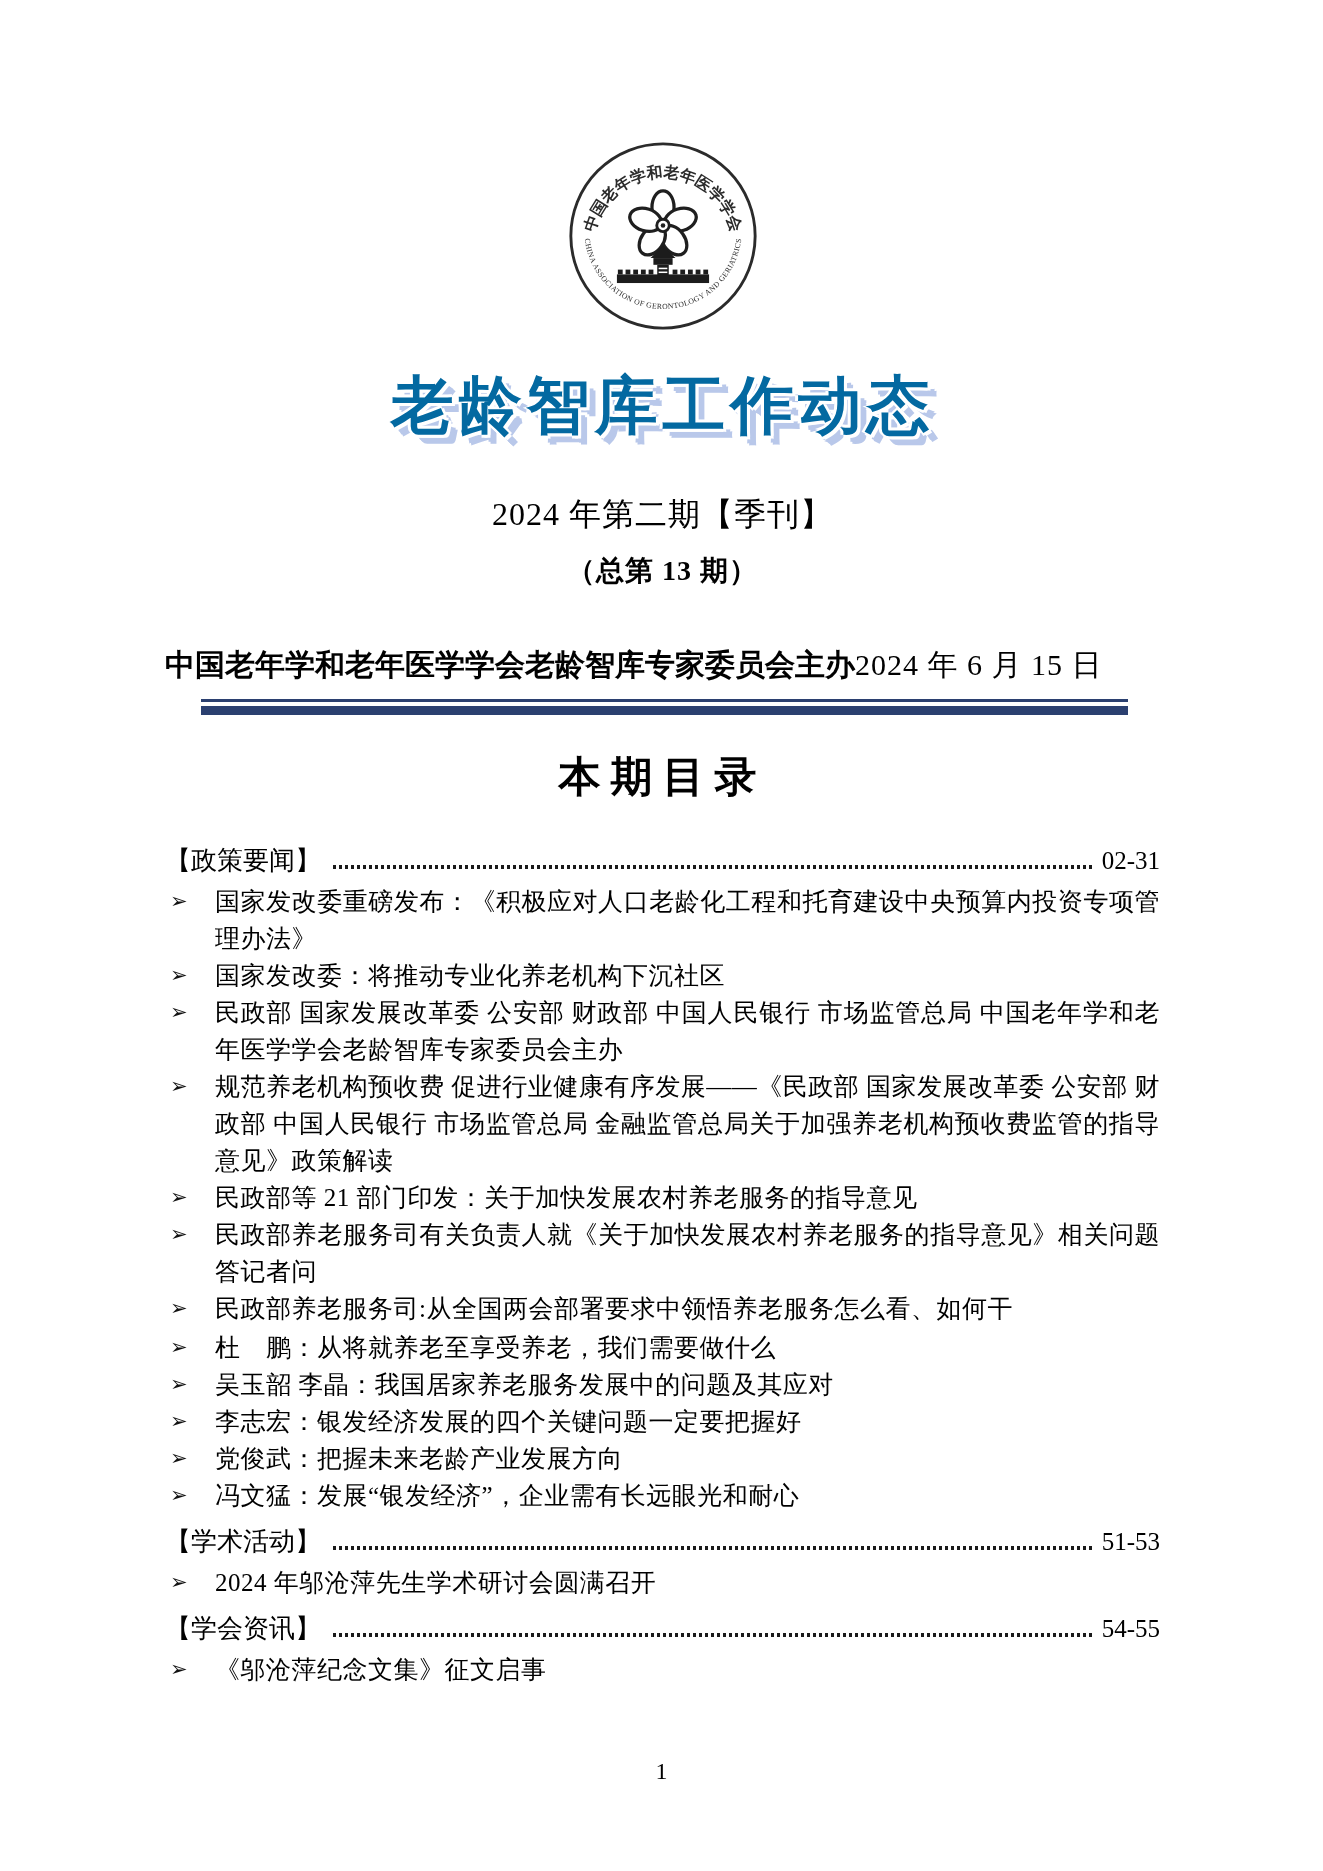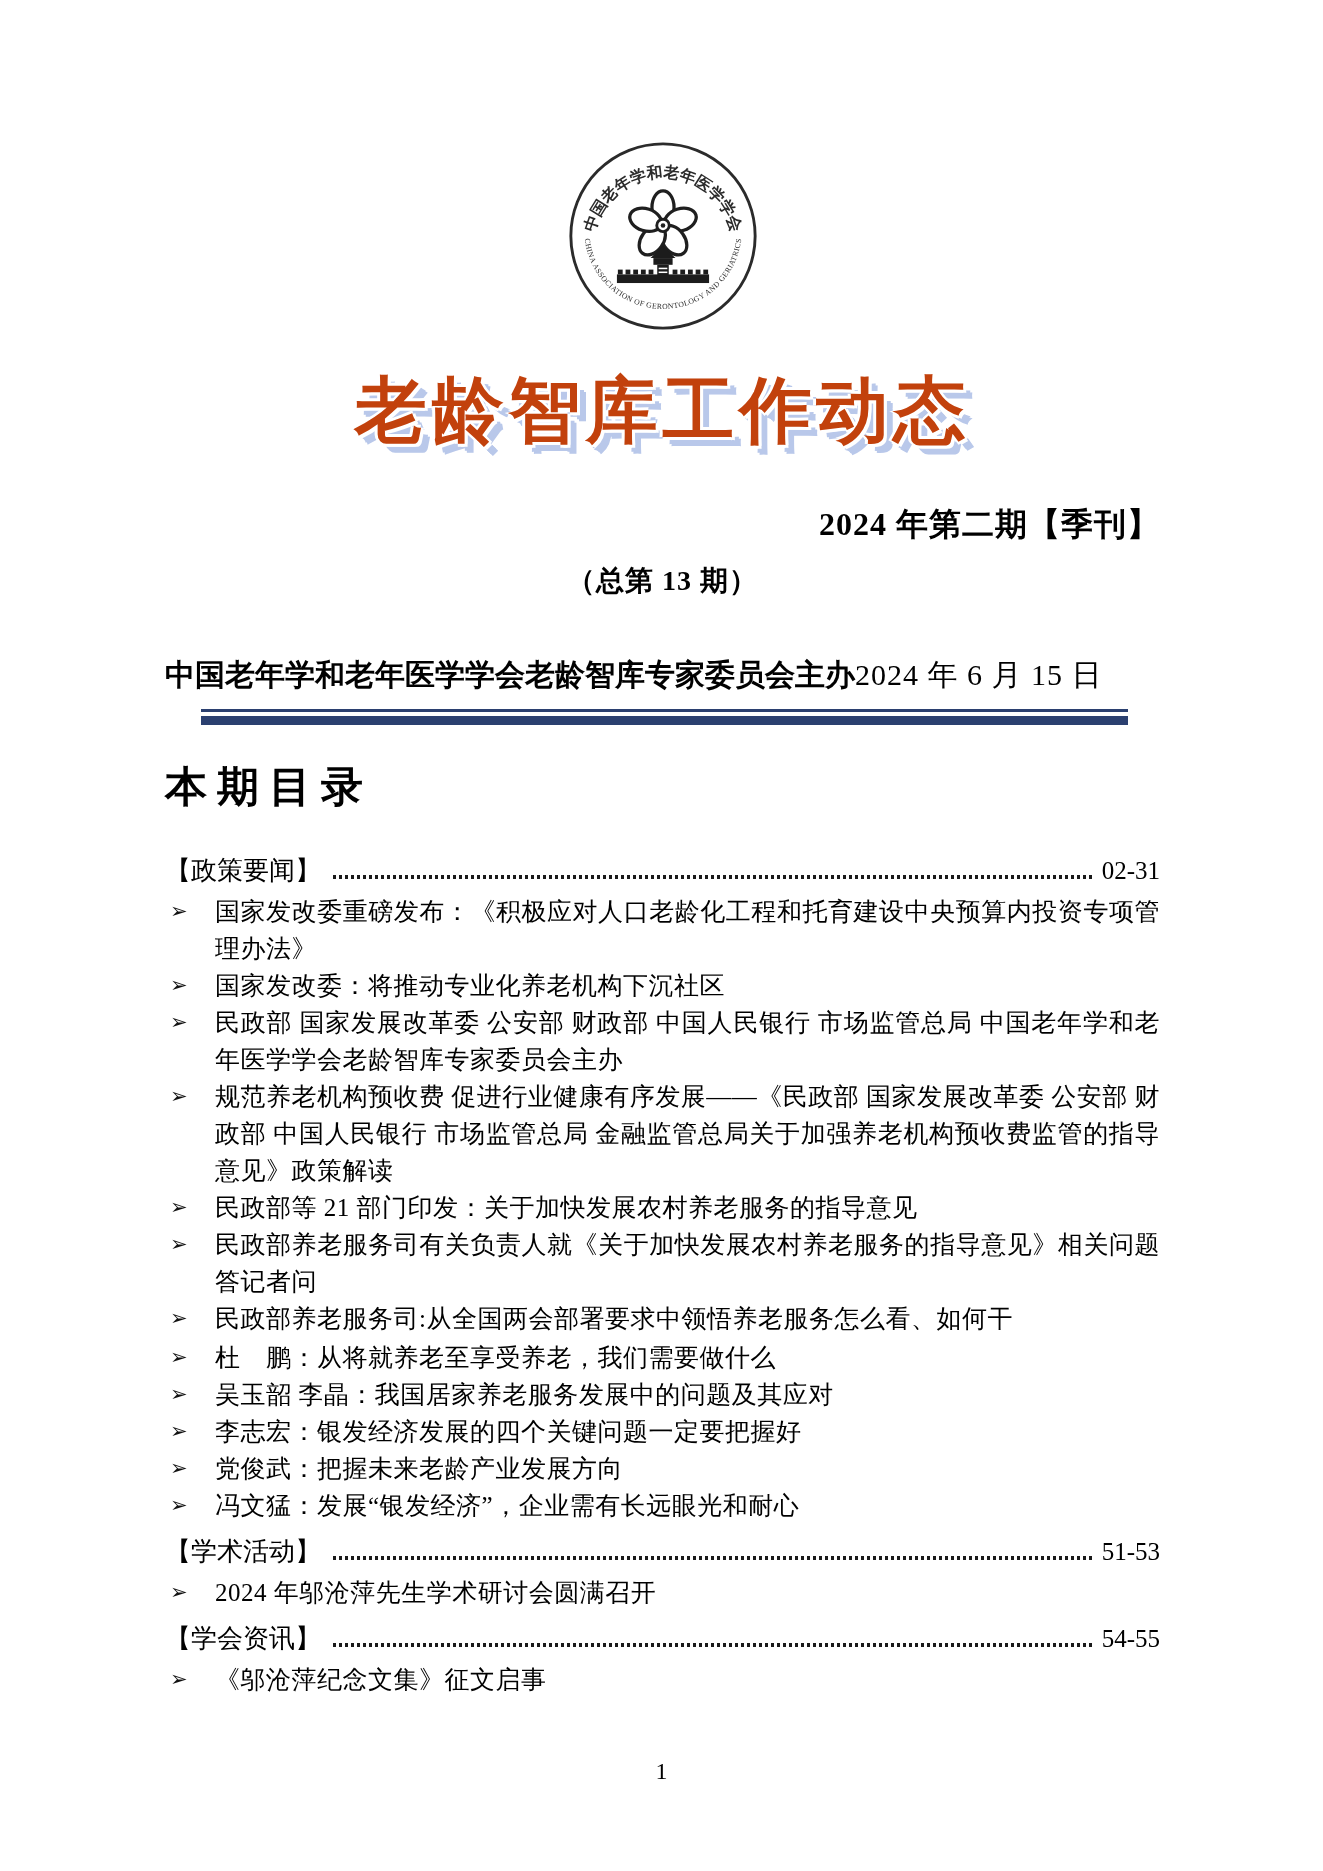--- a/index.html
+++ b/index.html
@@ -11,41 +11,41 @@
   .page { position:absolute; inset:0; padding:0 163px 0 165px; box-sizing:border-box; }
 
   
   .logo-wrap { margin-top:140px; display:flex; justify-content:center; }
   .logo-wrap svg { display:block; }
 
   
   .masthead-title {
     margin:38px 0 0 0; text-align:center;
     font-family:"Liberation Sans","DejaVu Sans",sans-serif;
-    font-weight:900; font-size:72px; line-height:1.12; letter-spacing:5px;
-    color:#c2410c;
+    font-weight:900; font-size:63px; line-height:1.12; letter-spacing:5px;
+    color:#0369a1;
     text-shadow:
       3px 0 0 #ffffff, -3px 0 0 #ffffff, 0 3px 0 #ffffff, 0 -3px 0 #ffffff,
       3px 3px 0 #ffffff,
       7px 7px 0 #b9c8ea, 9px 9px 0 #b9c8ea;
     white-space:nowrap;
   }
 
-  .issue-line  { margin-top:52px; text-align:right; font-size:32px; font-weight:700; letter-spacing:1px; }
+  .issue-line  { margin-top:52px; text-align:center; font-size:32px; font-weight:400; letter-spacing:1px; }
   .volume-line { margin-top:15px; text-align:center; font-size:28px; font-weight:700; letter-spacing:1px; }
 
   .pub-row { margin-top:55px; display:flex; justify-content:flex-start; align-items:baseline;
              font-size:30px; font-weight:600; }
   .pub-row .date { font-weight:500; letter-spacing:1px; }
 
   .rule { margin:13px 32px 0 36px; }
   .rule .thin  { height:3px; background:#2b4070; }
   .rule .thick { height:9px; background:#2b4070; margin-top:4px; }
 
-  .toc-title { font-size:42px; font-weight:700; letter-spacing:10px; }
+  .toc-title { text-align:center; font-size:42px; font-weight:700; letter-spacing:10px; }
 
   .toc { margin-top:12px; }
   .toc-section { margin:0; }
   .section-row { display:flex; align-items:baseline; margin-top:7px; line-height:40px; }
   .section-label {
     font-family:"Liberation Sans","DejaVu Sans",sans-serif;
     font-weight:400; font-size:26px; letter-spacing:0; white-space:nowrap;
   }
   .leader { flex:1 1 auto; align-self:flex-end; height:4px; margin:0 10px 12px 12px;
     background:repeating-linear-gradient(90deg,#1a1a1a 0 3px,transparent 3px 6px);

